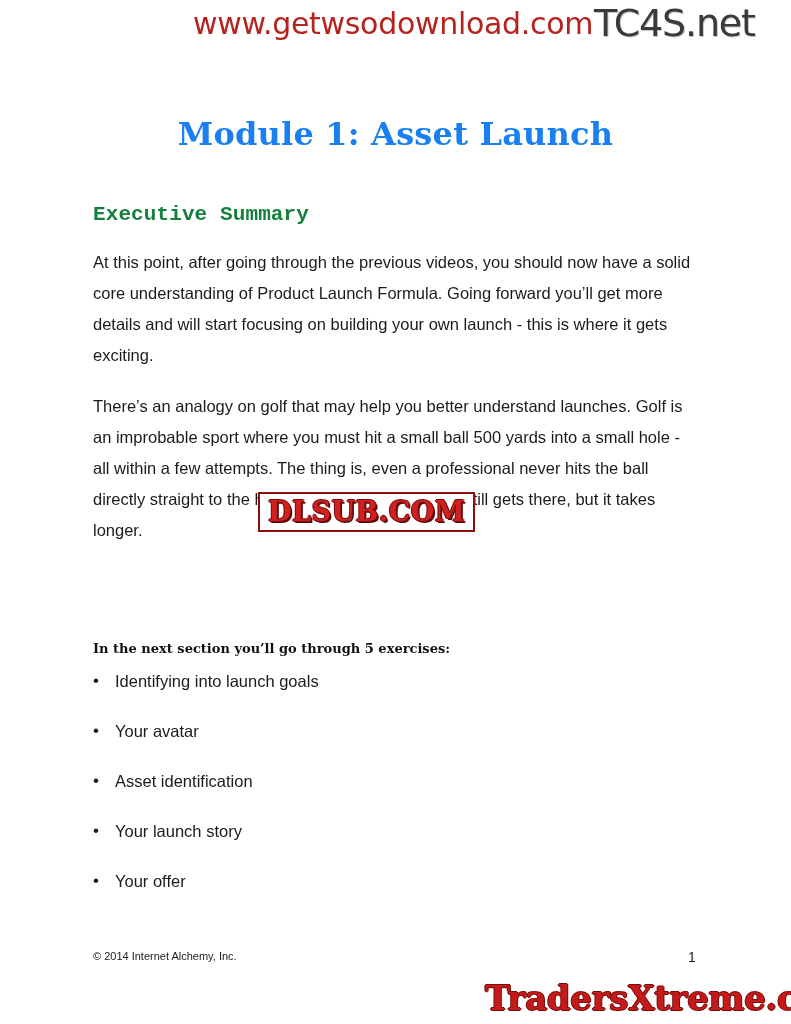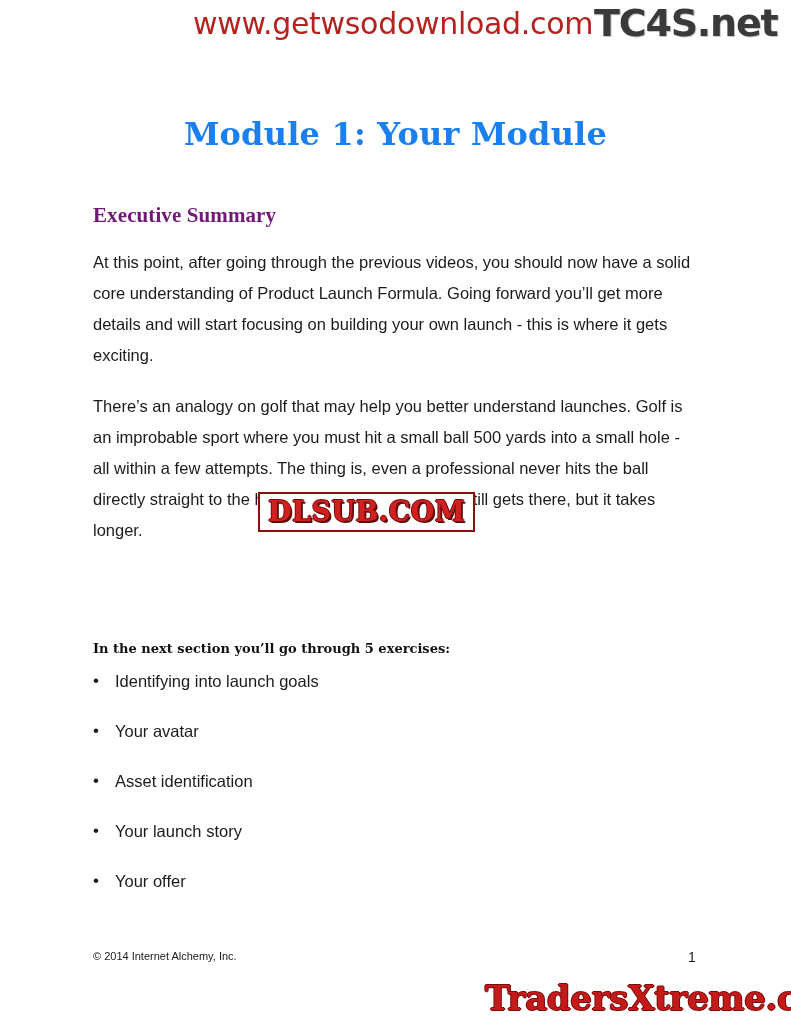--- a/index.html
+++ b/index.html
@@ -39,21 +39,21 @@
     color: #b4231f;
     letter-spacing: -0.3px;
     white-space: nowrap;
   }
   .wm-right {
     position: absolute;
     left: 594px;
     top: 1px;
     font-family: "DejaVu Sans", sans-serif;
     font-size: 38px;
-    font-weight: bold;
+    font-weight: normal;
     color: #3a3a3a;
     letter-spacing: -1.2px;
     white-space: nowrap;
     text-shadow: 1px 1px 0 #c9c9c9;
   }
 
   
   .doc-title {
     position: absolute;
     left: 0;
@@ -64,24 +64,24 @@
     font-weight: bold;
     font-size: 32px;
     color: #1a7ff0;
     letter-spacing: 0.2px;
   }
 
   .section-heading {
     position: absolute;
     left: 93px;
     top: 186px;
-    font-family: Liberation Serif, serif;
+    font-family: Liberation Mono, monospace;
     font-weight: bold;
     font-size: 21px;
-    color: #701a75;
+    color: #15803d;
     letter-spacing: 0.1px;
   }
 
   .para {
     position: absolute;
     left: 93px;
     width: 608px;
     font-family: "Liberation Sans", sans-serif;
     font-size: 16.5px;
     line-height: 31px;
@@ -188,21 +188,21 @@
 </head>
 <body>
 
 <div class="page">
 
   <div class="top-watermark">
     <div class="wm-left">www.getwsodownload.com</div>
     <div class="wm-right">TC4S.net</div>
   </div>
 
-  <h1 class="doc-title">Module 1: Your Module</h1>
+  <h1 class="doc-title">Module 1: Asset Launch</h1>
 
   <h2 class="section-heading">Executive Summary</h2>
 
   <p class="para para-1">At this point, after going through the previous videos, you should now have a solid core understanding of Product Launch Formula. Going forward you’ll get more details and will start focusing on building your own launch - this is where it gets exciting.</p>
   <p class="para para-2">There’s an analogy on golf that may help you better understand launches. Golf is an improbable sport where you must hit a small ball 500 yards into a small hole - all within a few attempts. The thing is, even a professional never hits the ball directly straight to the hole every time. An amateur still gets there, but it takes longer.</p>
 
   <h3 class="sub-heading">In the next section you’ll go through 5 exercises:</h3>
 
   <ul class="bullets">
     <li>Identifying into launch goals</li>

